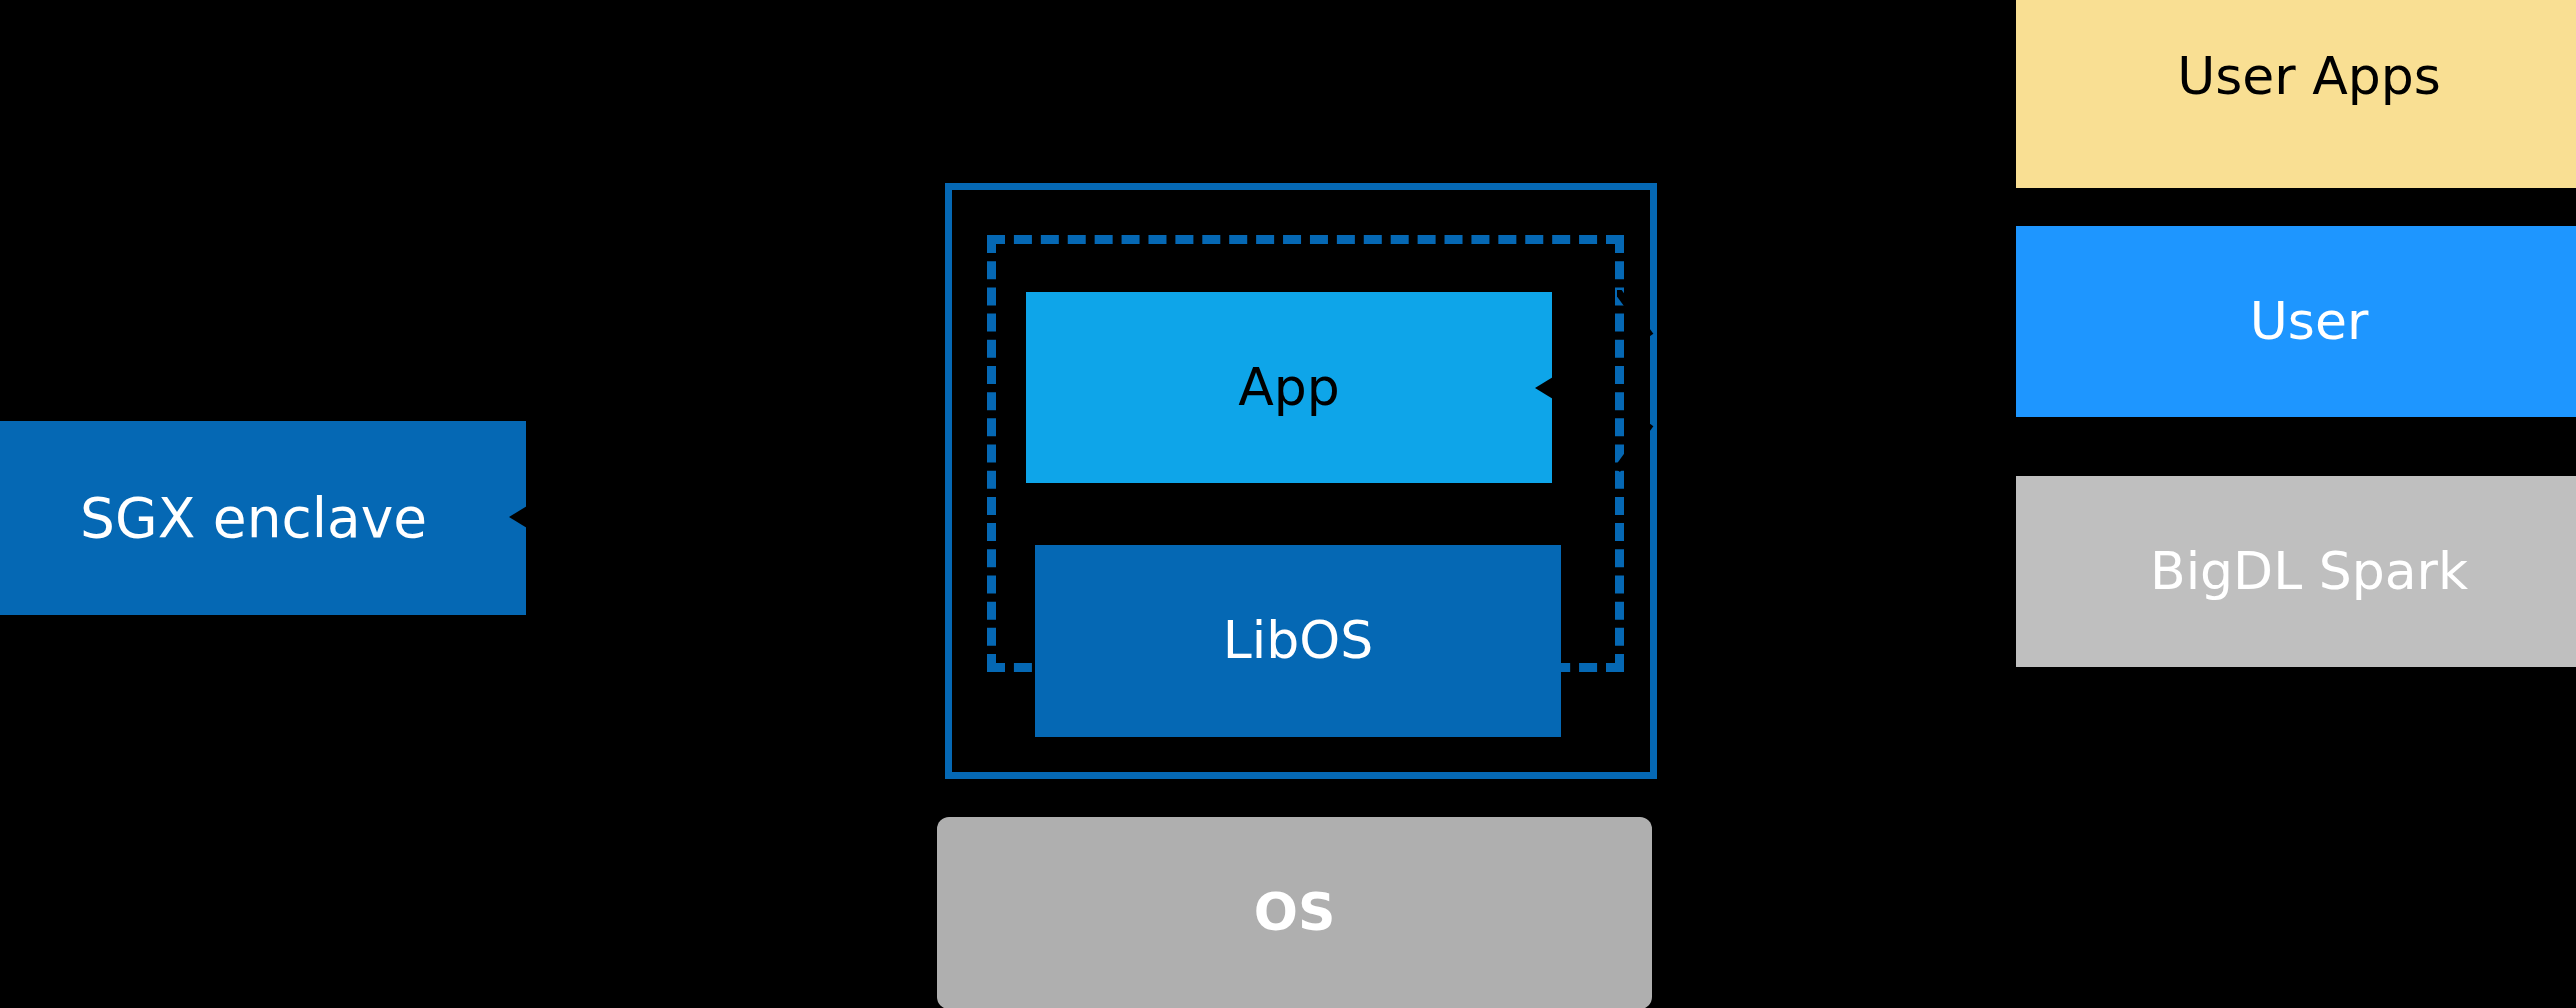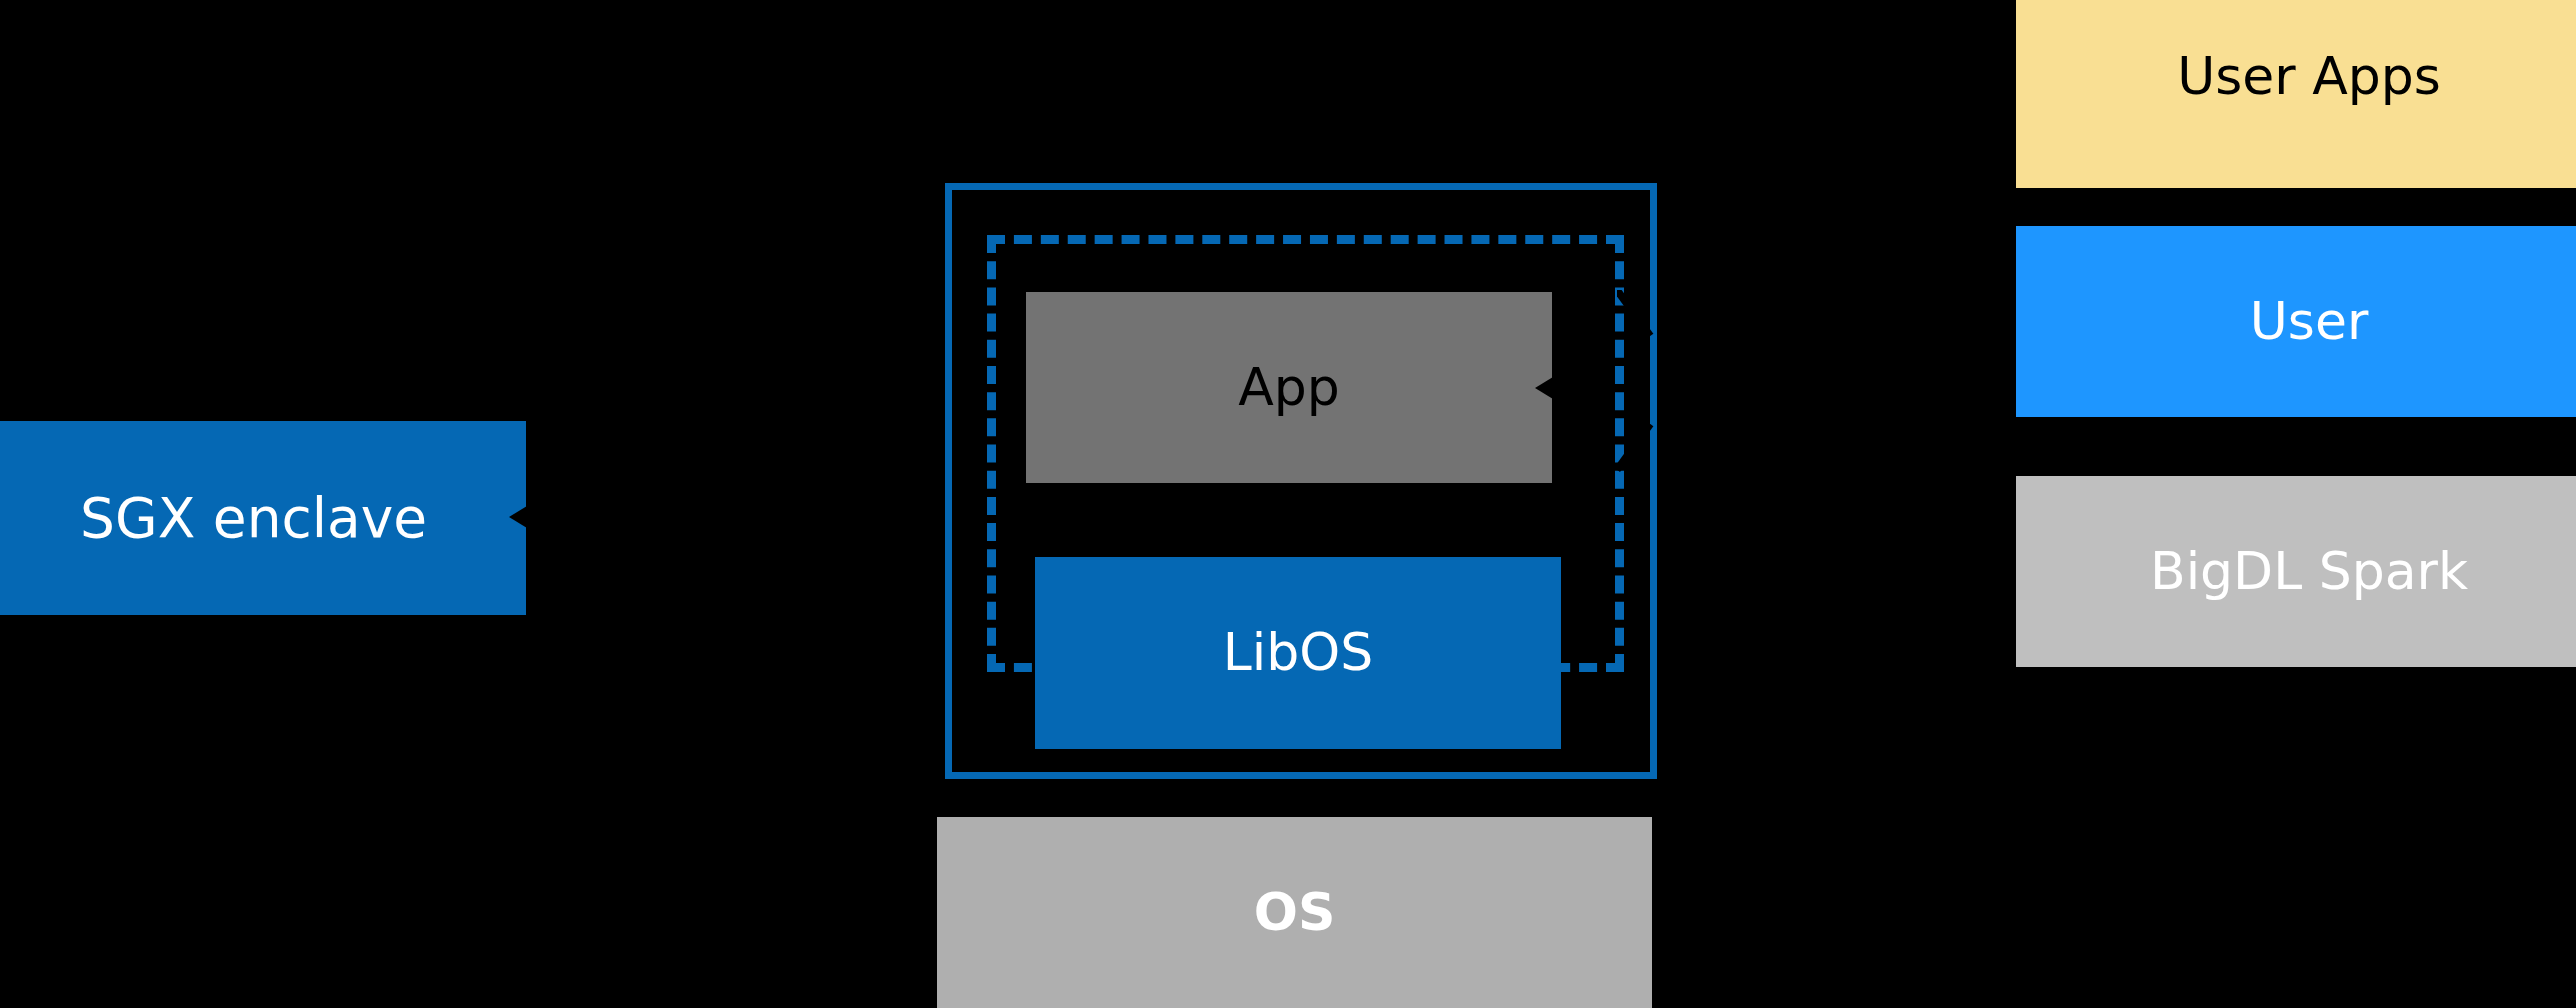--- a/index.html
+++ b/index.html
@@ -52,44 +52,44 @@
     width: 637px;
     height: 437px;
     border: 9.2px dashed #0568B4;
     background: transparent;
   }
   #app-box {
     left: 1026px;
     top: 292px;
     width: 526px;
     height: 191px;
-    background: #737373;
+    background: #0ea5e9;
     color: #000000;
     font-size: 52px;
     text-align: right;
   }
   #libos-box {
     left: 1035px;
     top: 545px;
     width: 526px;
     height: 192px;
     background: #0568B4;
     color: #FFFFFF;
     font-size: 52px;
-    margin-top: 12px;
   }
   #os-box {
     left: 937px;
     top: 817px;
     width: 715px;
     height: 192px;
     background: #AFAFAF;
     color: #FFFFFF;
     font-size: 52px;
     font-weight: bold;
+    border-radius: 12px;
   }
 
   
   #user-apps-box {
     left: 2016px;
     top: -34px;
     width: 586px;
     height: 222px;
     background: #F9DF93;
     color: #000000;

